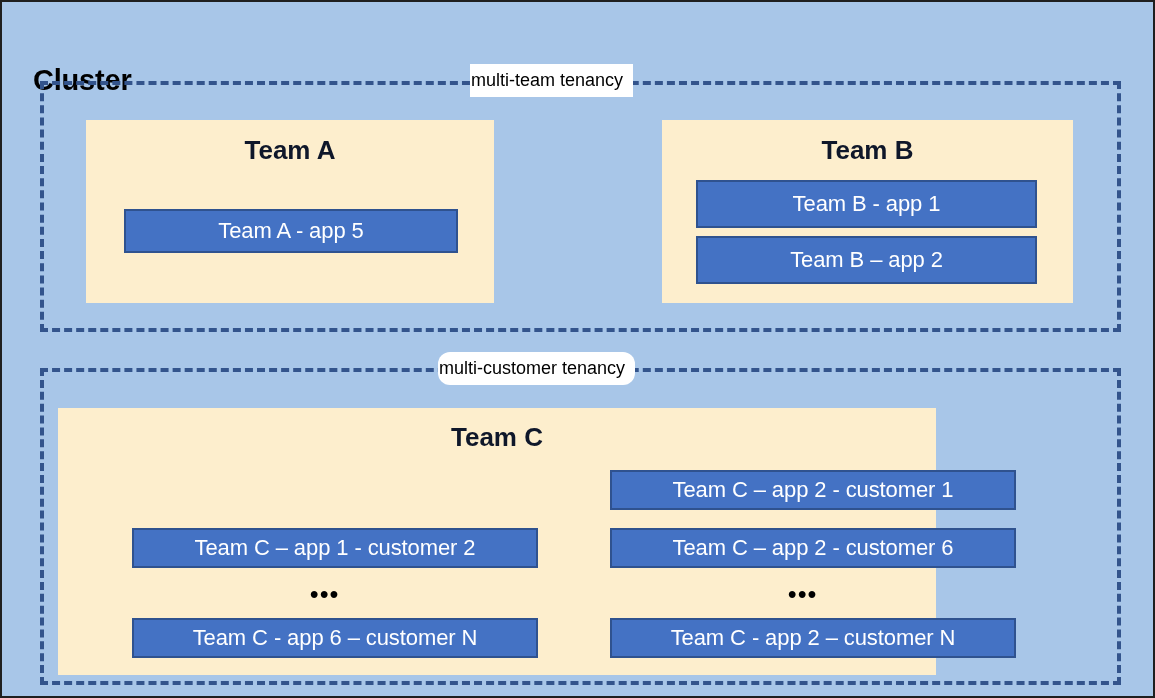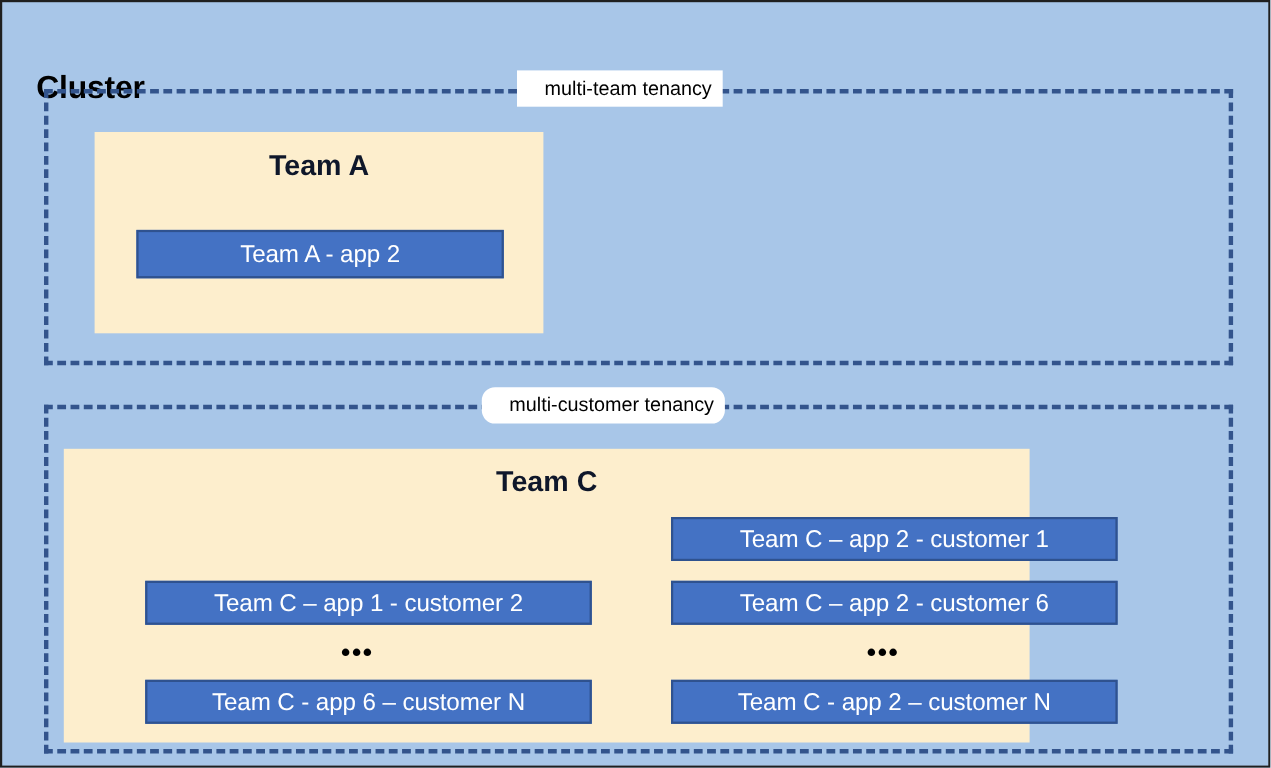--- a/index.html
+++ b/index.html
@@ -53,21 +53,21 @@
     width: 1081px;
     height: 317px;
   }
 
   .tenancy-label {
     position: absolute;
     background: #ffffff;
     color: #000000;
     font-size: 18px;
     line-height: 1;
-    padding: 7px 10px 8px 25px;
+    padding: 7px 10px 8px 1px;
     white-space: nowrap;
     text-align: center;
   }
   #tenancy-team-label {
     left: 468px;
     top: 62px;
   }
   #tenancy-customer-label {
     left: 436px;
     top: 350px;
@@ -150,23 +150,28 @@
 <div id="canvas">
 
   <div class="cluster-title">Cluster</div>
 
   <div class="tenancy-group" id="tenancy-team"></div>
 
   <div class="tenancy-label" id="tenancy-team-label">multi-team tenancy</div>
 
   <div class="team-box" id="team-a-box">
     <div class="team-title" id="team-a-title">Team A</div>
-    <div class="app-box" id="team-a-app-1">Team A - app 2</div>
+    <div class="app-box" id="team-a-app-1">Team A - app 5</div>
   </div>
 
+  <div class="team-box" id="team-b-box">
+    <div class="team-title" id="team-b-title">Team B</div>
+    <div class="app-box" id="team-b-app-1">Team B - app 1</div>
+    <div class="app-box" id="team-b-app-2">Team B – app 2</div>
+  </div>
 
   <div class="tenancy-group" id="tenancy-customer"></div>
 
   <div class="tenancy-label" id="tenancy-customer-label">multi-customer tenancy</div>
 
   <div class="team-box" id="team-c-box">
     <div class="team-title" id="team-c-title">Team C</div>
 
     <div class="app-box tc-left" id="team-c-app1-c2">Team C – app 1 - customer 2</div>
     <div class="ellipsis" id="ellipsis-left">•••</div>

